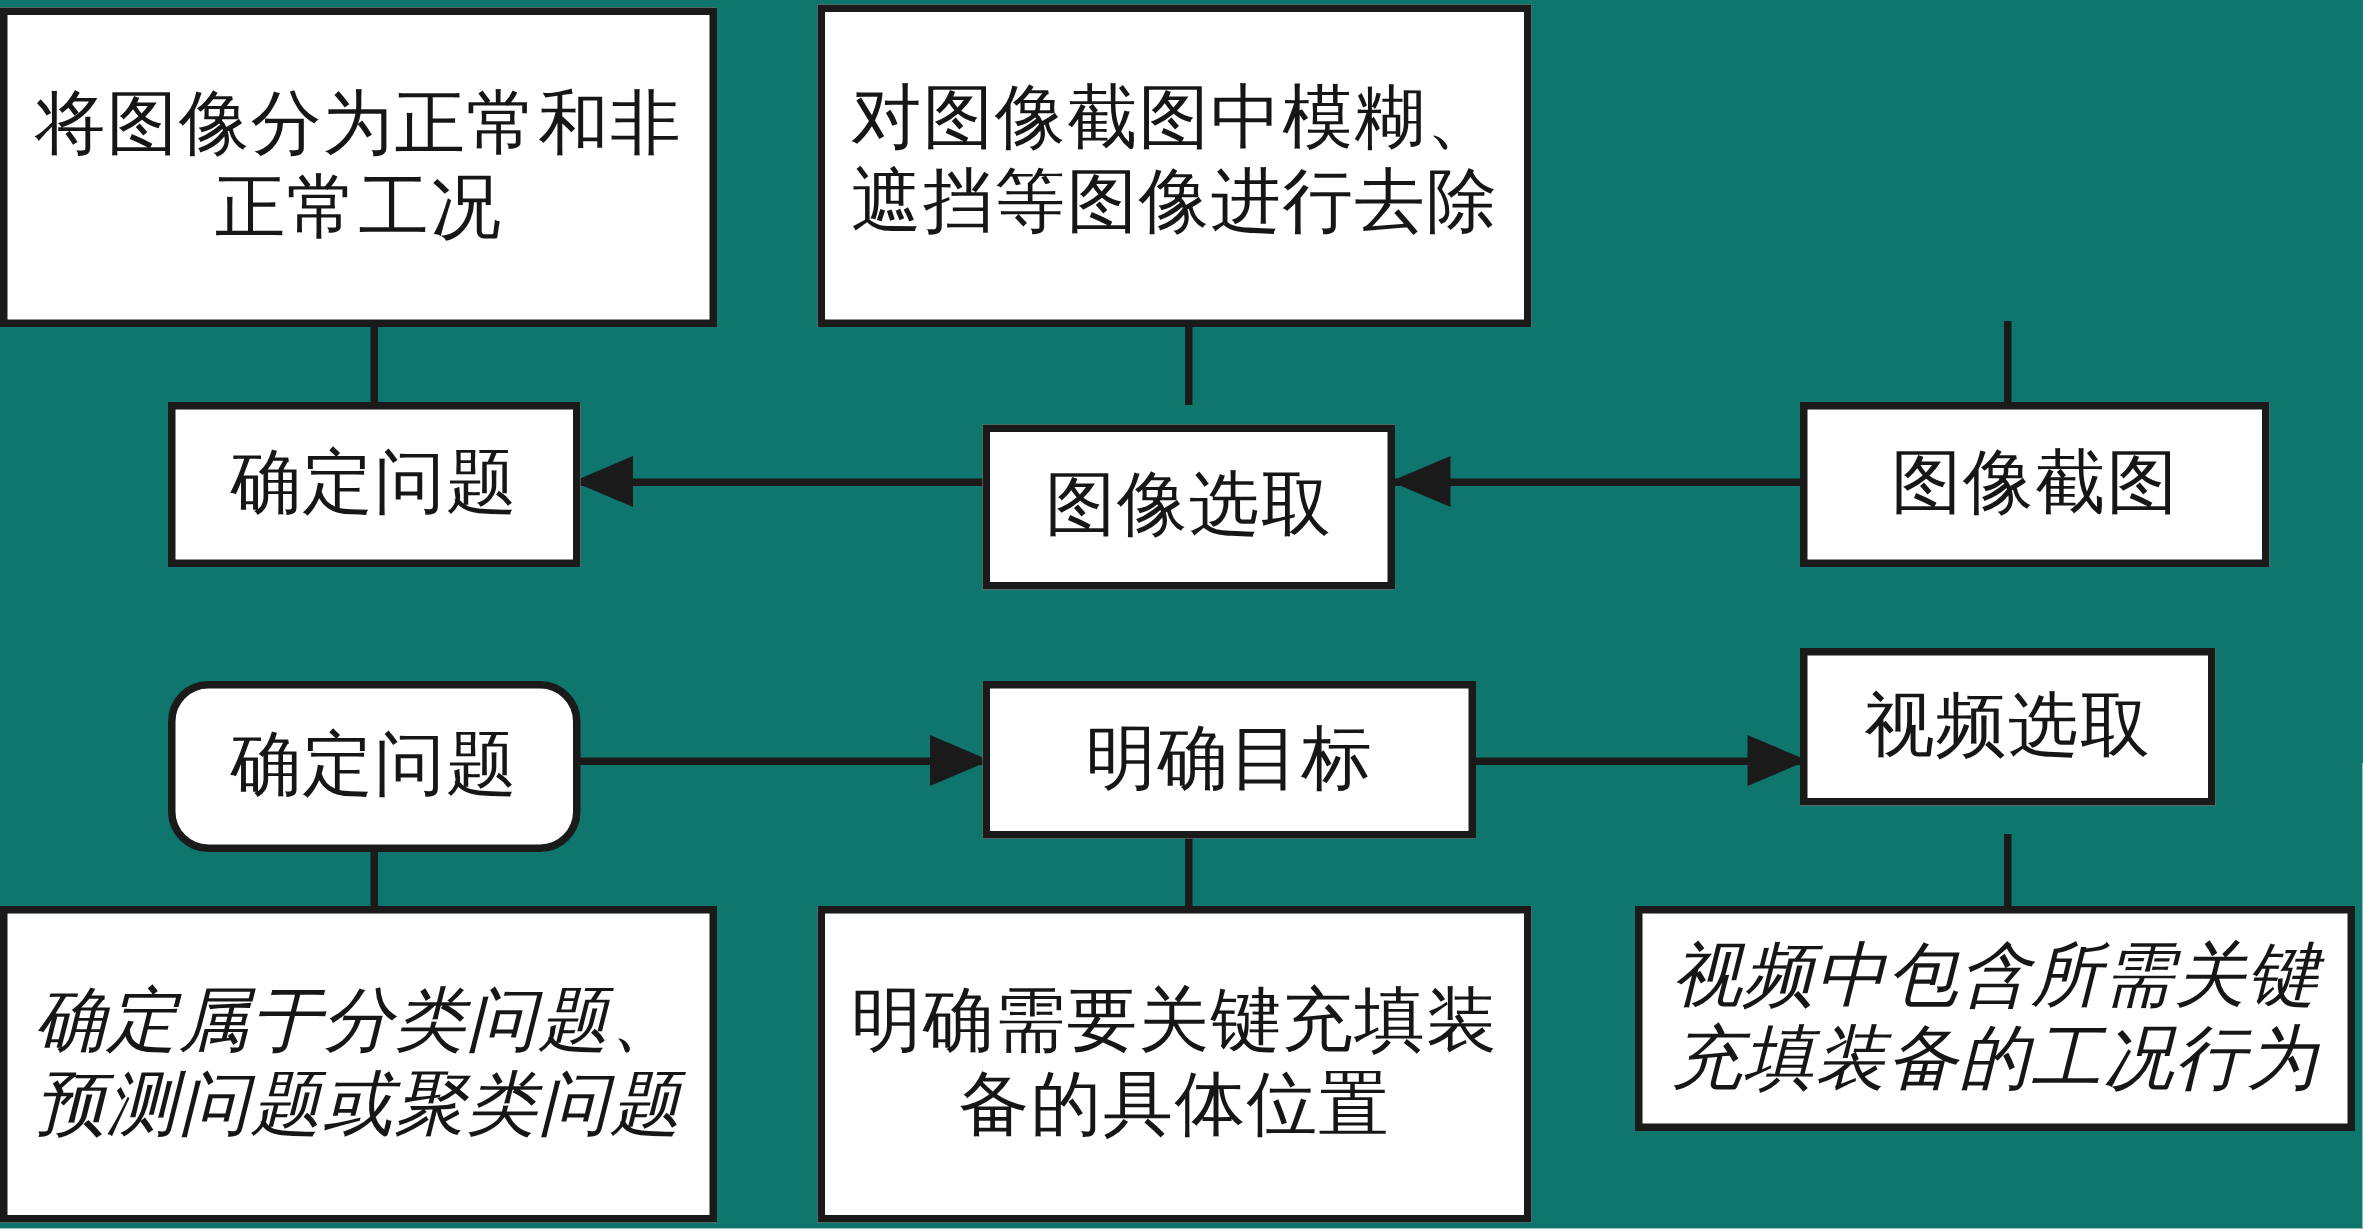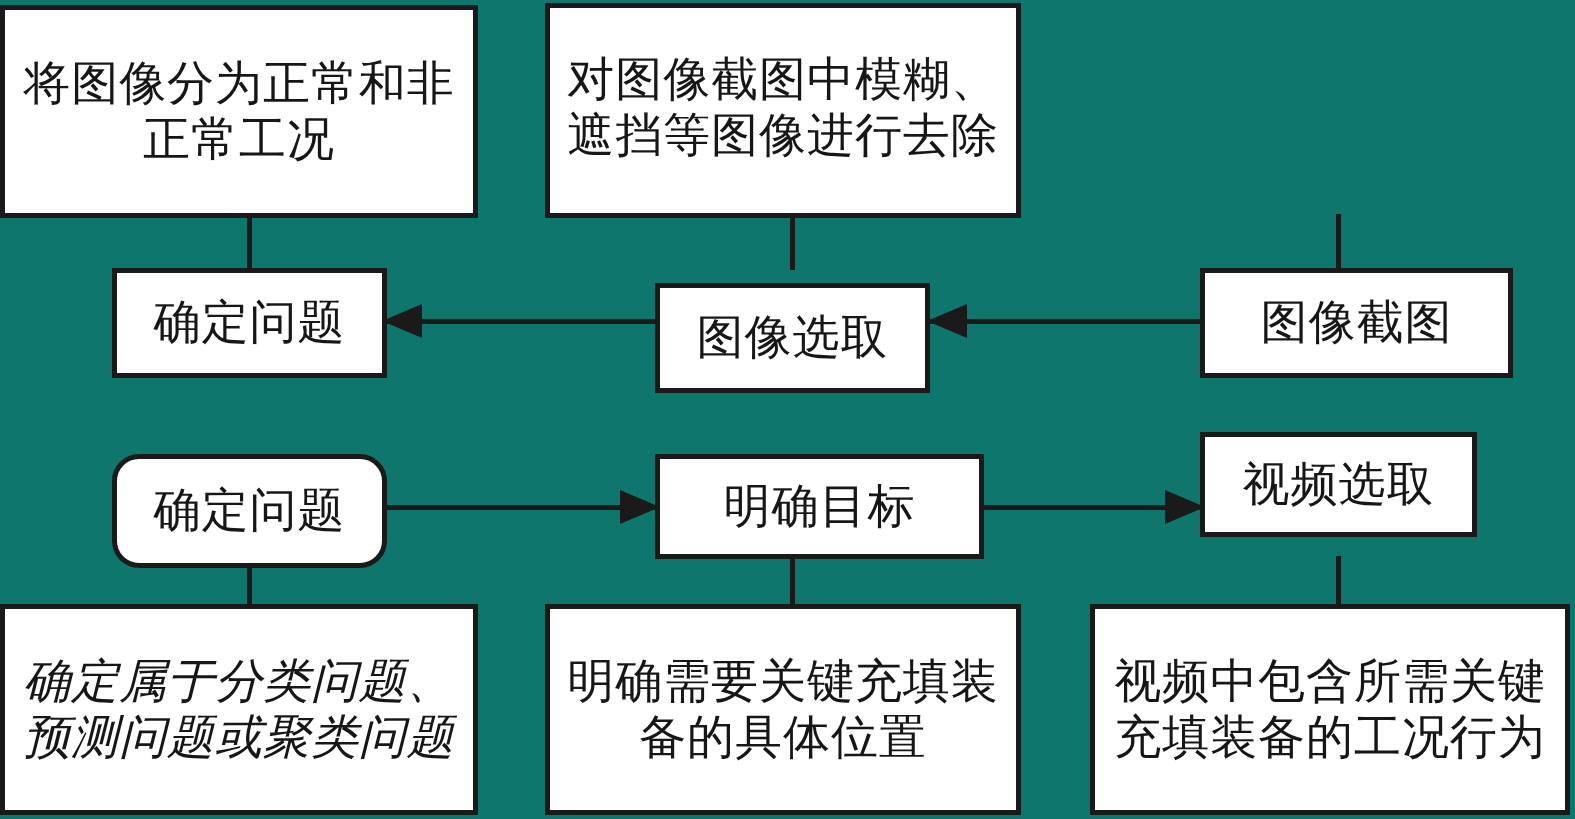--- a/index.html
+++ b/index.html
@@ -135,17 +135,17 @@
   </div>
 
   <div class="box big" style="left:0px; top:604px; width:478px; height:211px;font-style:italic;">
     <span>确定属于分类问题、预测问题或聚类问题</span>
   </div>
 
   <div class="box big" style="left:545px; top:604px; width:476px; height:211px;">
     <span>明确需要关键充填装备的具体位置</span>
   </div>
 
-  <div class="box big" style="left:1090px; top:604px; width:480px; height:211px;">
+  <div class="box big" style="left:1090px; top:604px; width:480px; height:150px;font-style:italic;">
     <span>视频中包含所需关键充填装备的工况行为</span>
   </div>
 
 </div>
 
 </body></html>

